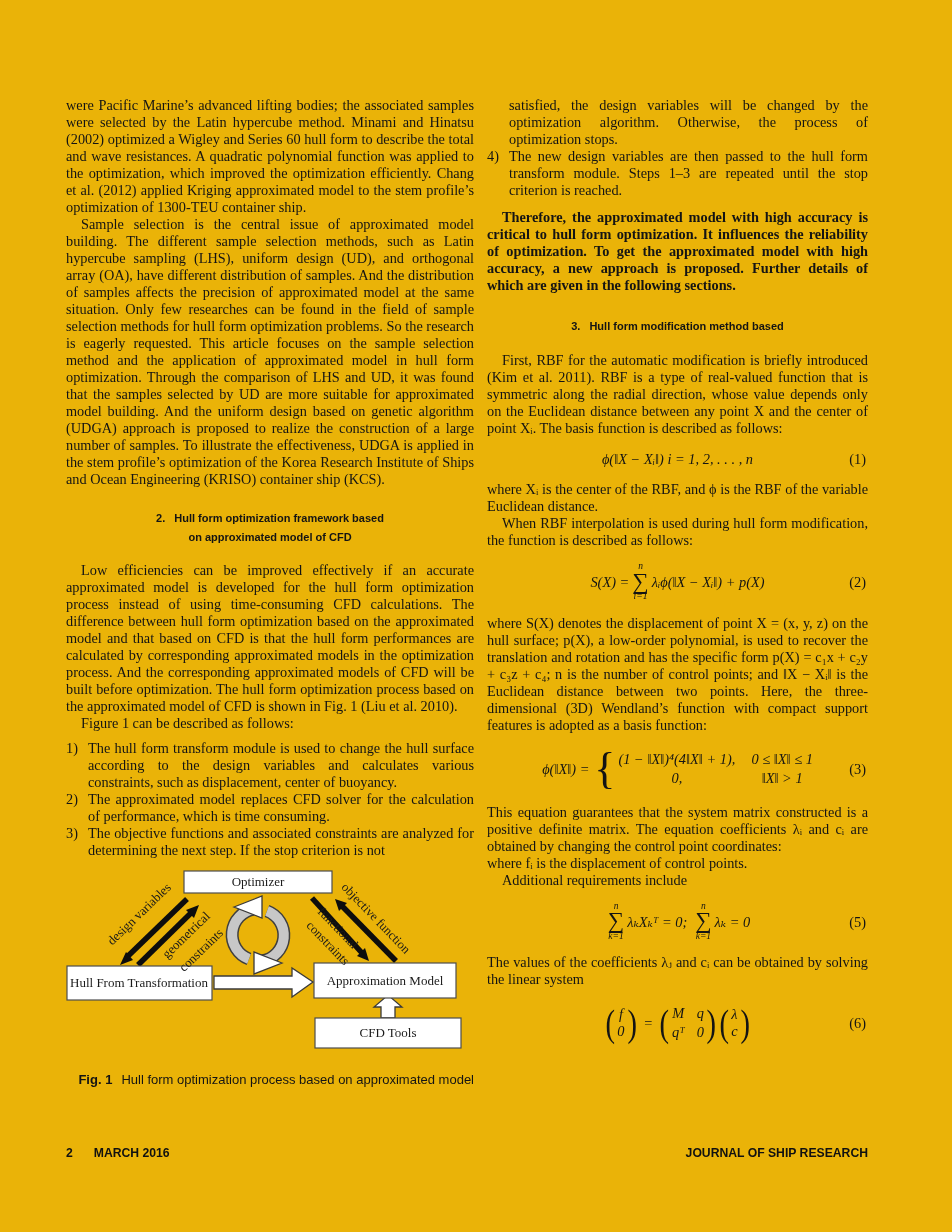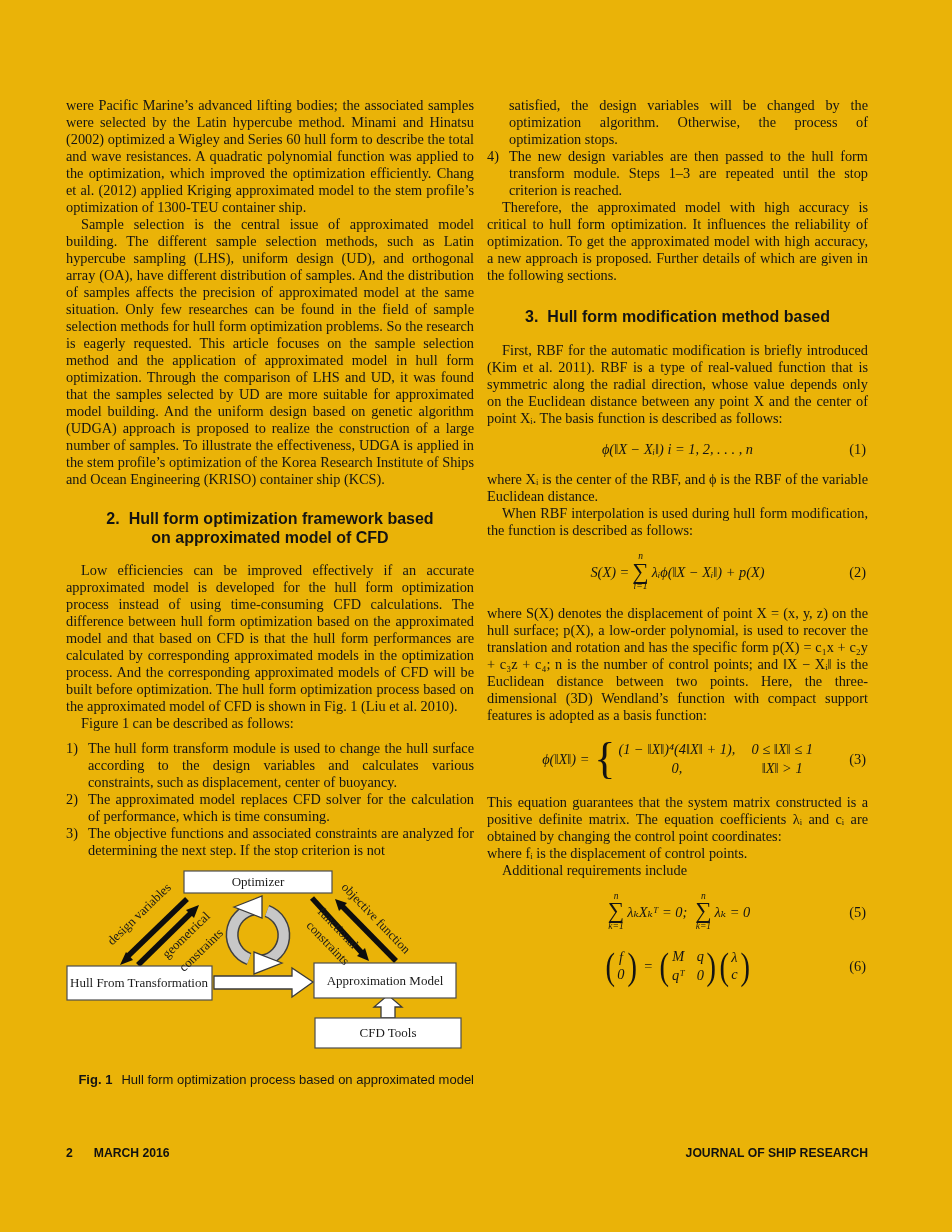--- a/index.html
+++ b/index.html
@@ -9,21 +9,21 @@
     overflow:hidden;
   }
   .col { position:absolute; top:97px; font-size:14.3px; line-height:17px; text-align:justify; }
   .col-left  { left:66px;  width:408px; }
   .col-right { left:487px; width:381px; }
   p { margin:0; }
   .ind { text-indent:15px; }
 
   .sec-head {
     font-family:"Liberation Sans","DejaVu Sans",sans-serif; font-weight:bold;
-    font-size:16px; line-height:19px; text-align:center; text-indent:0;
+    font-size:11px; line-height:19px; text-align:center; text-indent:0;
   }
   .h2 { margin:21px 0 15px 0; }
   .h3 { margin:23px 0 16px 0; }
   .sec-head .num { margin-right:9px; }
 
   .list-item { display:flex; }
   .li-num { flex:0 0 22px; }
   .li-body { flex:1; text-align:justify; }
   .cont { padding-left:22px; }
 
@@ -157,21 +157,21 @@
     </div>
   </div>
 
   <div class="col col-right">
     <p class="cont">satisfied, the design variables will be changed by the optimization algorithm. Otherwise, the process of optimization stops.</p>
     <div class="list-item">
       <span class="li-num">4)</span>
       <span class="li-body">The new design variables are then passed to the hull form transform module. Steps 1–3 are repeated until the stop criterion is reached.</span>
     </div>
 
-    <p class="ind" style="margin-top:0;">Therefore, the approximated model with high accuracy is critical to hull form optimization. It influences the reliability of optimization. To get the approximated model with high accuracy, a new approach is proposed. Further details of which are given in the following sections.</p>
+    <p class="ind" style="margin-top:10px;font-weight:bold;">Therefore, the approximated model with high accuracy is critical to hull form optimization. It influences the reliability of optimization. To get the approximated model with high accuracy, a new approach is proposed. Further details of which are given in the following sections.</p>
 
     <div class="sec-head h3">
       <div>
         <span class="num">3.</span><span>Hull form modification method based</span>
       </div>
     </div>
 
     <p class="ind">First, RBF for the automatic modification is briefly introduced (Kim et al. 2011). RBF is a type of real-valued function that is symmetric along the radial direction, whose value depends only on the Euclidean distance between any point X and the center of point Xᵢ. The basis function is described as follows:</p>
 
     <div class="eq">
@@ -224,20 +224,21 @@
       <span>λₖXₖᵀ = 0;</span>
       <span class="sum" style="margin-left:8px;">
         <span class="lim">n</span>
         <span class="sig">∑</span>
         <span class="lim">k=1</span>
       </span>
       <span>λₖ = 0</span>
       <span class="num">(5)</span>
     </div>
 
+    <p>The values of the coefficients λⱼ and cᵢ can be obtained by solving the linear system</p>
 
     <div class="eq" style="margin-top:16px;">
       <span class="paren">(</span>
       <span class="vcol">
         <span>f</span>
         <span>0</span>
       </span>
       <span class="paren">)</span>
       <span class="mid-eq">=</span>
       <span class="paren">(</span>

